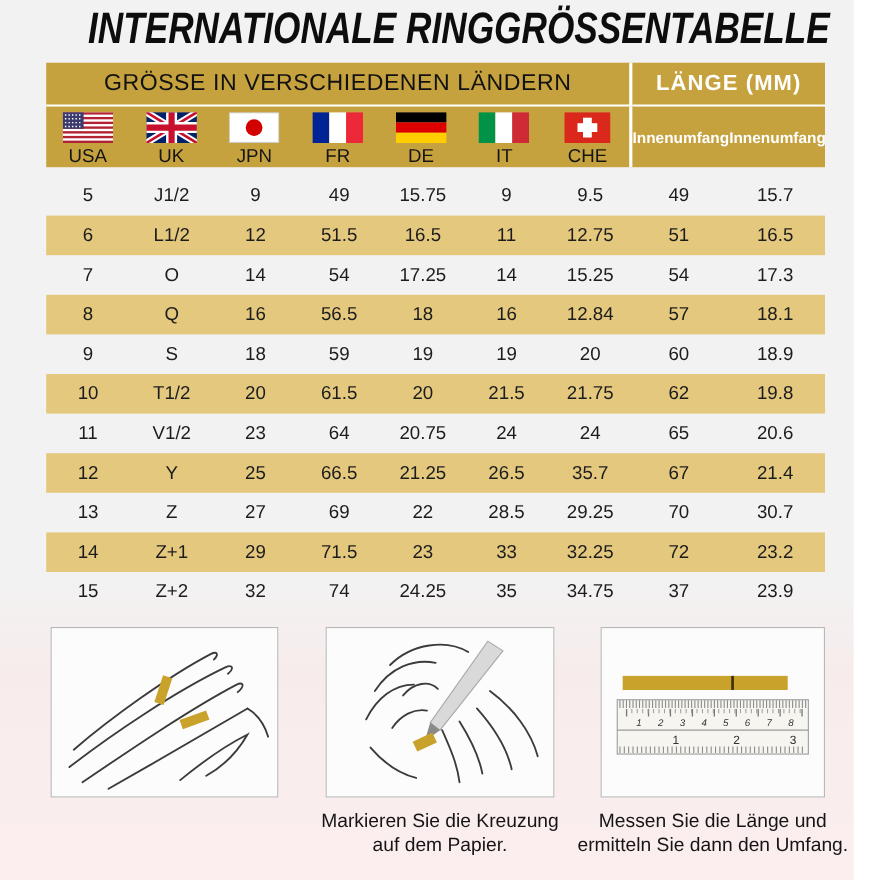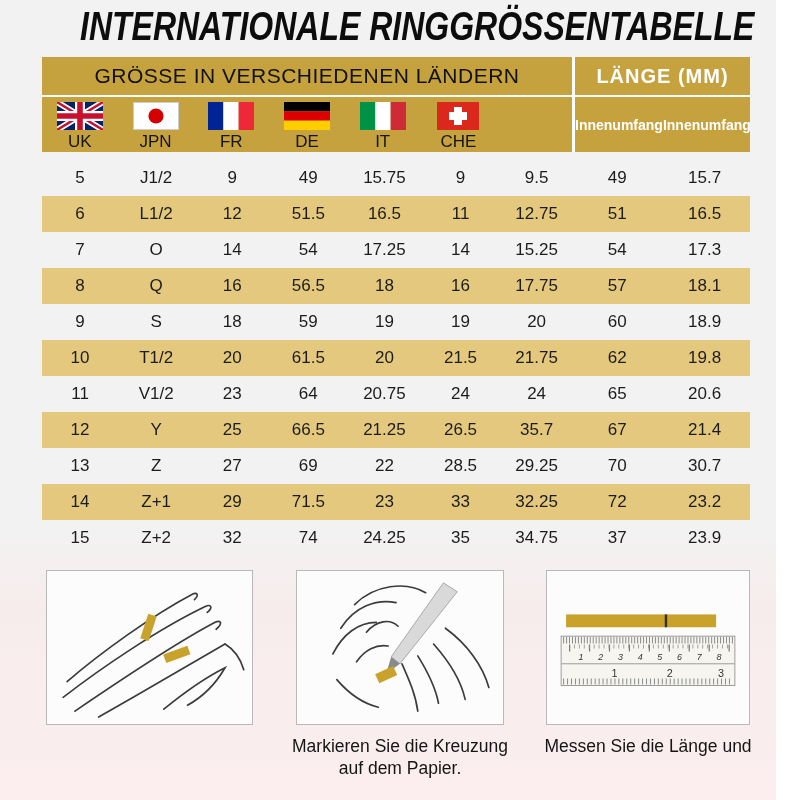--- a/index.html
+++ b/index.html
@@ -56,20 +56,38 @@
   <div class="ring-table">
 
     <div class="thead-row1">
       <div class="gh-cell gh-left">GRÖSSE IN VERSCHIEDENEN LÄNDERN</div>
       <div class="gh-cell gh-right">LÄNGE (MM)</div>
     </div>
 
     <div class="thead-row2">
       <div class="countries">
 
+        <div class="country">
+          <svg class="flag" viewBox="0 0 46 28">
+            <rect width="46" height="28" fill="#FFFFFF"></rect>
+            <rect y="0" width="46" height="2.16" fill="#B22234"></rect>
+              <rect y="4.31" width="46" height="2.16" fill="#B22234"></rect>
+            <rect y="8.62" width="46" height="2.16" fill="#B22234"></rect>
+              <rect y="12.92" width="46" height="2.16" fill="#B22234"></rect>
+            <rect y="17.23" width="46" height="2.16" fill="#B22234"></rect>
+              <rect y="21.54" width="46" height="2.16" fill="#B22234"></rect>
+            <rect y="25.85" width="46" height="2.16" fill="#B22234"></rect>
+            <rect width="19" height="15.1" fill="#3C3B6E"></rect>
+            <line x1="2" y1="2.5" x2="17.5" y2="2.5" stroke="#fff" stroke-width="1.3" stroke-dasharray="1.3 1.9"></line>
+            <line x1="2" y1="6" x2="17.5" y2="6" stroke="#fff" stroke-width="1.3" stroke-dasharray="1.3 1.9"></line>
+            <line x1="2" y1="9.5" x2="17.5" y2="9.5" stroke="#fff" stroke-width="1.3" stroke-dasharray="1.3 1.9"></line>
+            <line x1="2" y1="13" x2="17.5" y2="13" stroke="#fff" stroke-width="1.3" stroke-dasharray="1.3 1.9"></line>
+          </svg>
+          <span class="code">USA</span>
+        </div>
 
         <div class="country">
           <svg class="flag" viewBox="0 0 46 28">
             <rect width="46" height="28" fill="#012169"></rect>
             <path d="M0,0 L46,28 M46,0 L0,28" stroke="#FFFFFF" stroke-width="6"></path>
             <path d="M0,0 L46,28 M46,0 L0,28" stroke="#C8102E" stroke-width="2.4"></path>
             <path d="M23,0 V28 M0,14 H46" stroke="#FFFFFF" stroke-width="10"></path>
             <path d="M23,0 V28 M0,14 H46" stroke="#C8102E" stroke-width="5.6"></path>
           </svg>
           <span class="code">UK</span>
@@ -160,21 +178,21 @@
       <span class="cell">54</span>
       <span class="cell">17.3</span>
     </div>
         <div class="data-row alt">
       <span class="cell">8</span>
       <span class="cell">Q</span>
       <span class="cell">16</span>
       <span class="cell">56.5</span>
       <span class="cell">18</span>
       <span class="cell">16</span>
-      <span class="cell">17.75</span>
+      <span class="cell">12.84</span>
       <span class="cell">57</span>
       <span class="cell">18.1</span>
     </div>
         <div class="data-row">
       <span class="cell">9</span>
       <span class="cell">S</span>
       <span class="cell">18</span>
       <span class="cell">59</span>
       <span class="cell">19</span>
       <span class="cell">19</span>
@@ -316,16 +334,17 @@
         <line x1="16" y1="112" x2="188" y2="112" stroke="#8A8A8A" stroke-width="6" stroke-dasharray="1 3"></line>
       </svg>
     </div>
 
     <div class="caption cap-2">
       <div>Markieren Sie die Kreuzung</div>
       <div>auf dem Papier.</div>
     </div>
     <div class="caption cap-3">
       <div>Messen Sie die Länge und</div>
+      <div>ermitteln Sie dann den Umfang.</div>
     </div>
 
   </div>
 </div>
 
 </body></html>

